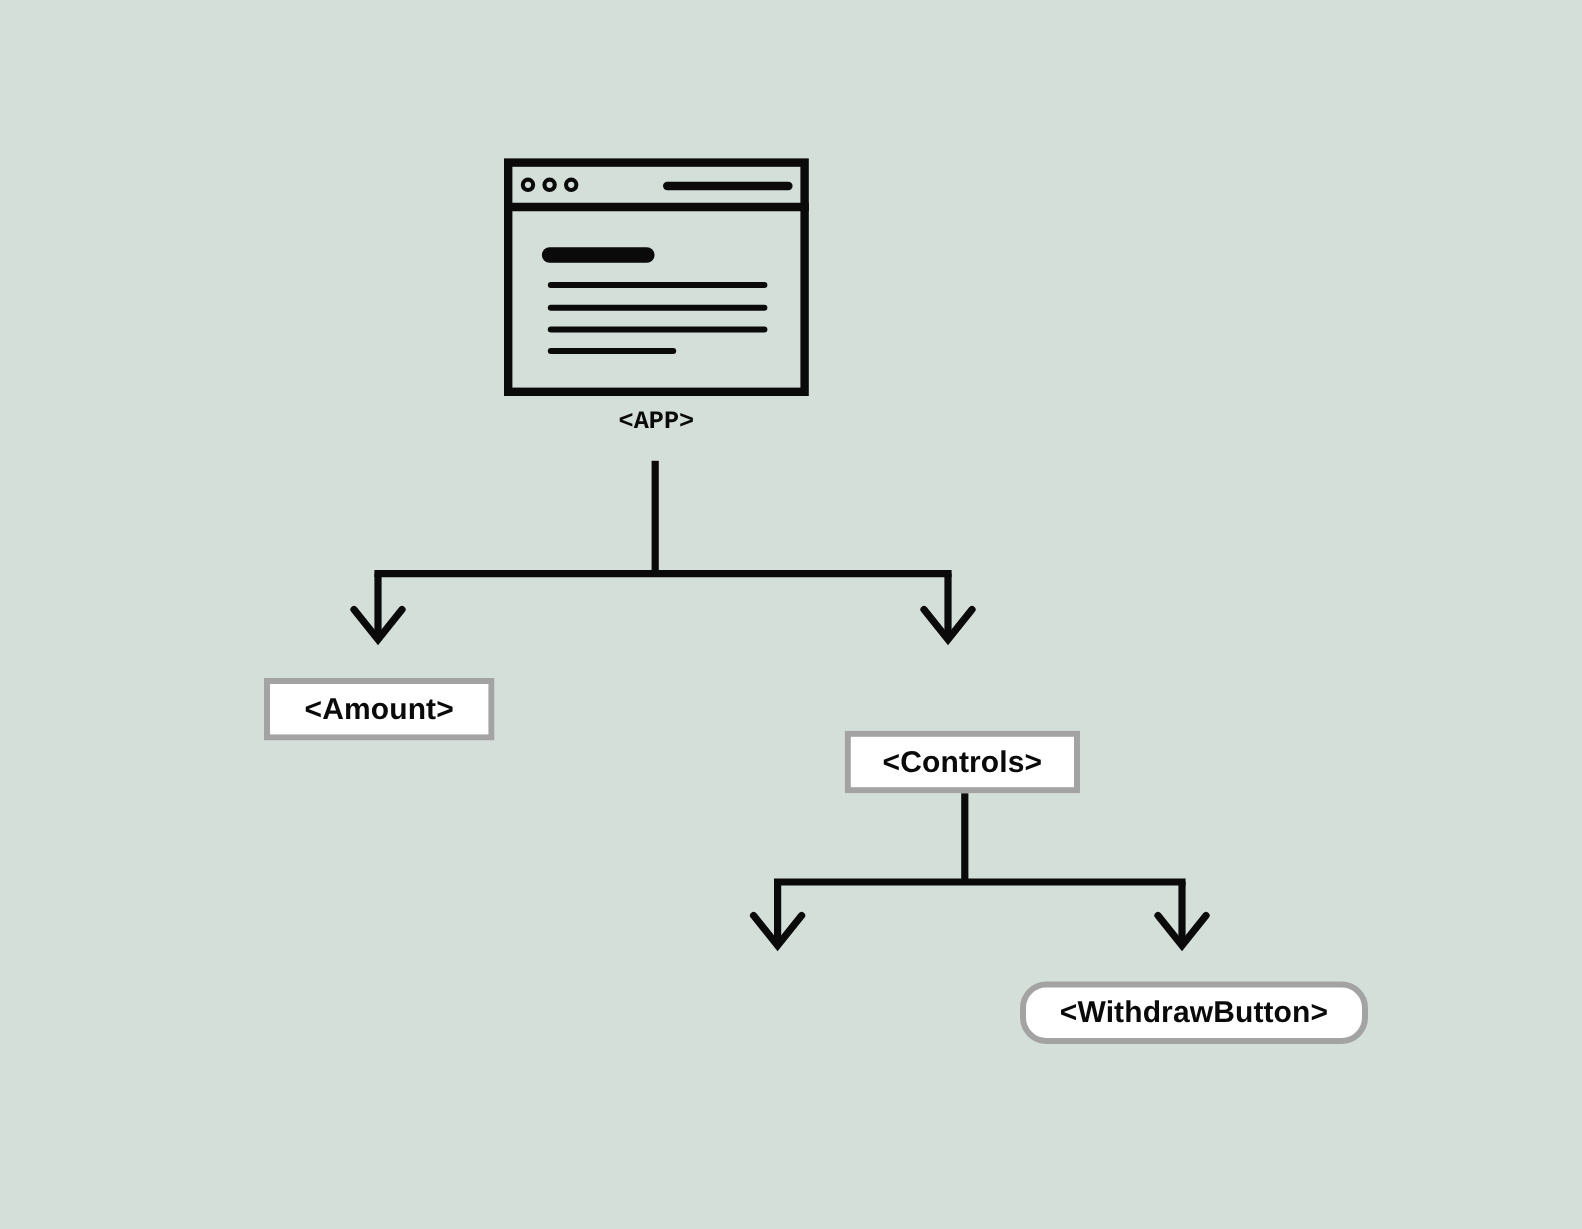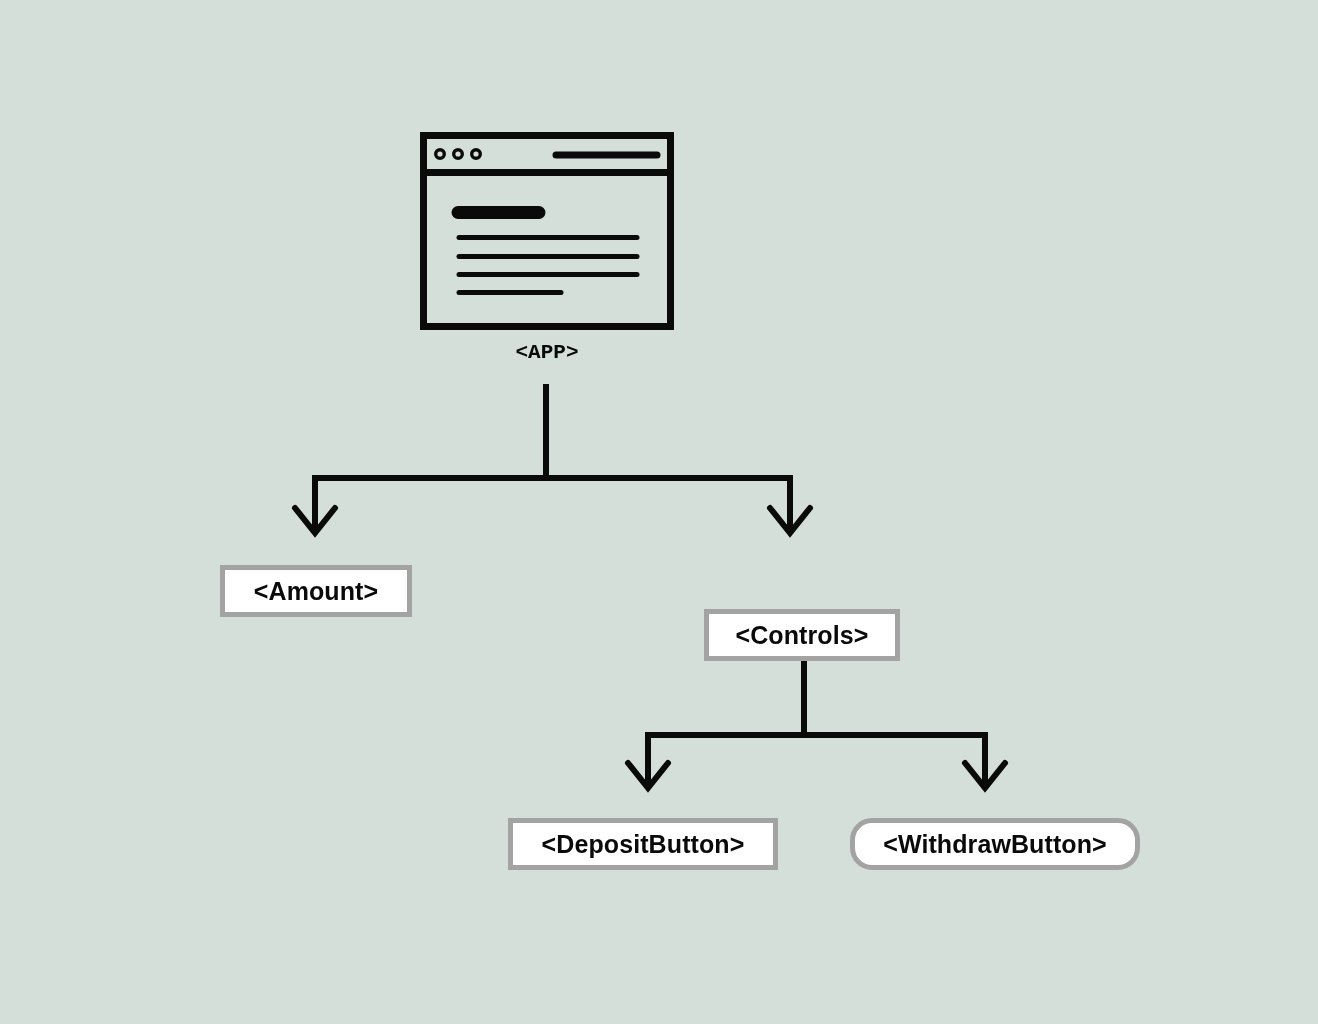--- a/index.html
+++ b/index.html
@@ -127,21 +127,18 @@
   <div class="root-label" id="app-root-label">&lt;APP&gt;</div>
 
   <div class="node-box" id="node-amount">
     <span class="node-label">&lt;Amount&gt;</span>
   </div>
 
   <div class="node-box" id="node-controls">
     <span class="node-label">&lt;Controls&gt;</span>
   </div>
 
-  <div class="node-box" id="node-deposit-button">
-    <span class="node-label">&lt;DepositButton&gt;</span>
-  </div>
 
   <div class="node-box" id="node-withdraw-button">
     <span class="node-label">&lt;WithdrawButton&gt;</span>
   </div>
 
 </div>
 
 </body></html>

